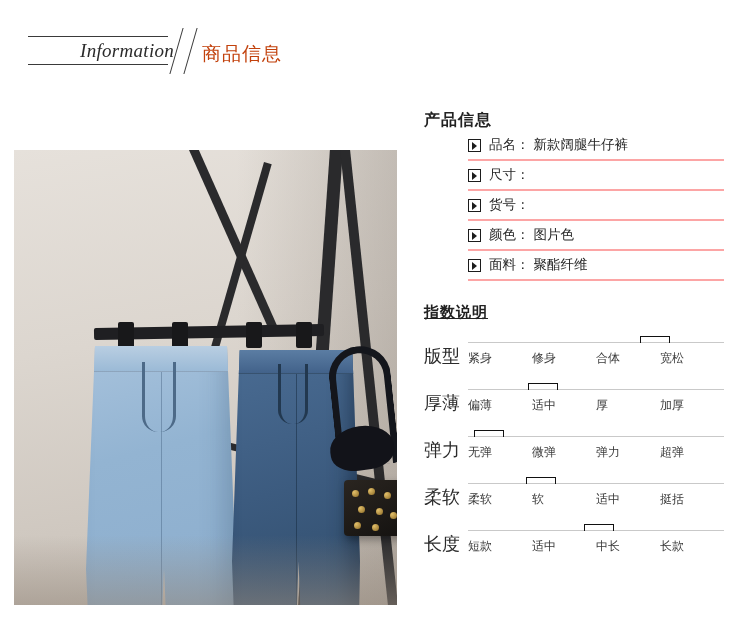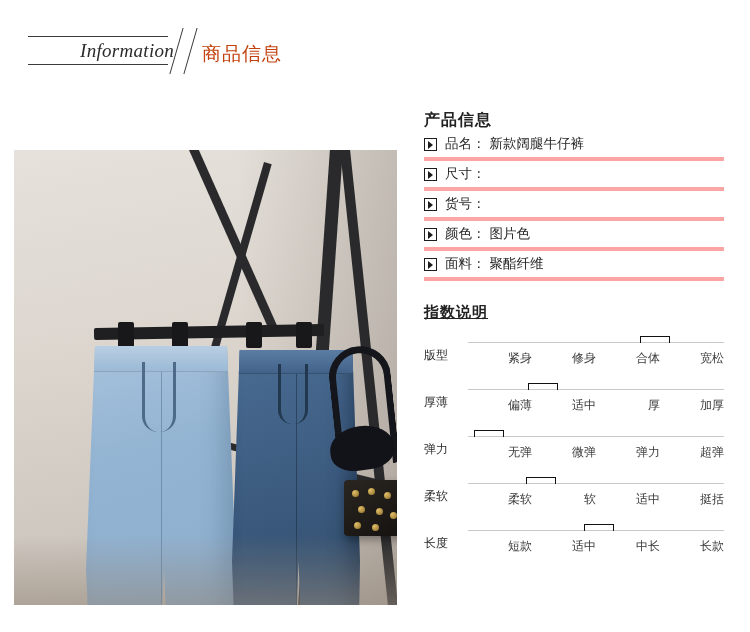--- a/index.html
+++ b/index.html
@@ -218,23 +218,24 @@
     font-size: 16px;
     color: #222;
     font-weight: bold;
     letter-spacing: 1px;
   }
   .info-list { width: 300px; }
   .info-row {
     display: flex;
     align-items: center;
     height: 30px;
-    border-bottom: 4px solid #fca5a5;
+    border-bottom: 2px solid #fca5a5;
     font-size: 13.5px;
     color: #2b2b2b;
+    margin-left: 44px;
   }
   .marker {
     display: inline-block;
     width: 13px; height: 13px;
     border: 1px solid #1c1c1c;
     margin-right: 8px;
     position: relative;
     flex: 0 0 auto;
   }
   .marker::after {
@@ -258,21 +259,21 @@
     text-decoration: underline;
   }
   .idx-row {
     display: flex;
     align-items: center;
     height: 47px;
     width: 300px;
   }
   .idx-label {
     width: 44px;
-    font-size: 12px;
+    font-size: 18px;
     color: #2b2b2b;
     flex: 0 0 auto;
   }
   .idx-scale {
     position: relative;
     flex: 1 1 auto;
     height: 47px;
   }
   .idx-line {
     position: absolute;
@@ -280,21 +281,21 @@
     height: 1px;
     background: #c9c9c9;
   }
   .idx-opts {
     position: absolute;
     left: 0; right: 0; top: 18px;
     display: flex;
   }
   .idx-opt {
     flex: 1 1 0;
-    text-align: right;
+    text-align: left;
     font-size: 12px;
     color: #3a3a3a;
   }
   .idx-mark {
     position: absolute;
     top: 4px;
     width: 30px;
     height: 1px;
     background: #111;
   }

